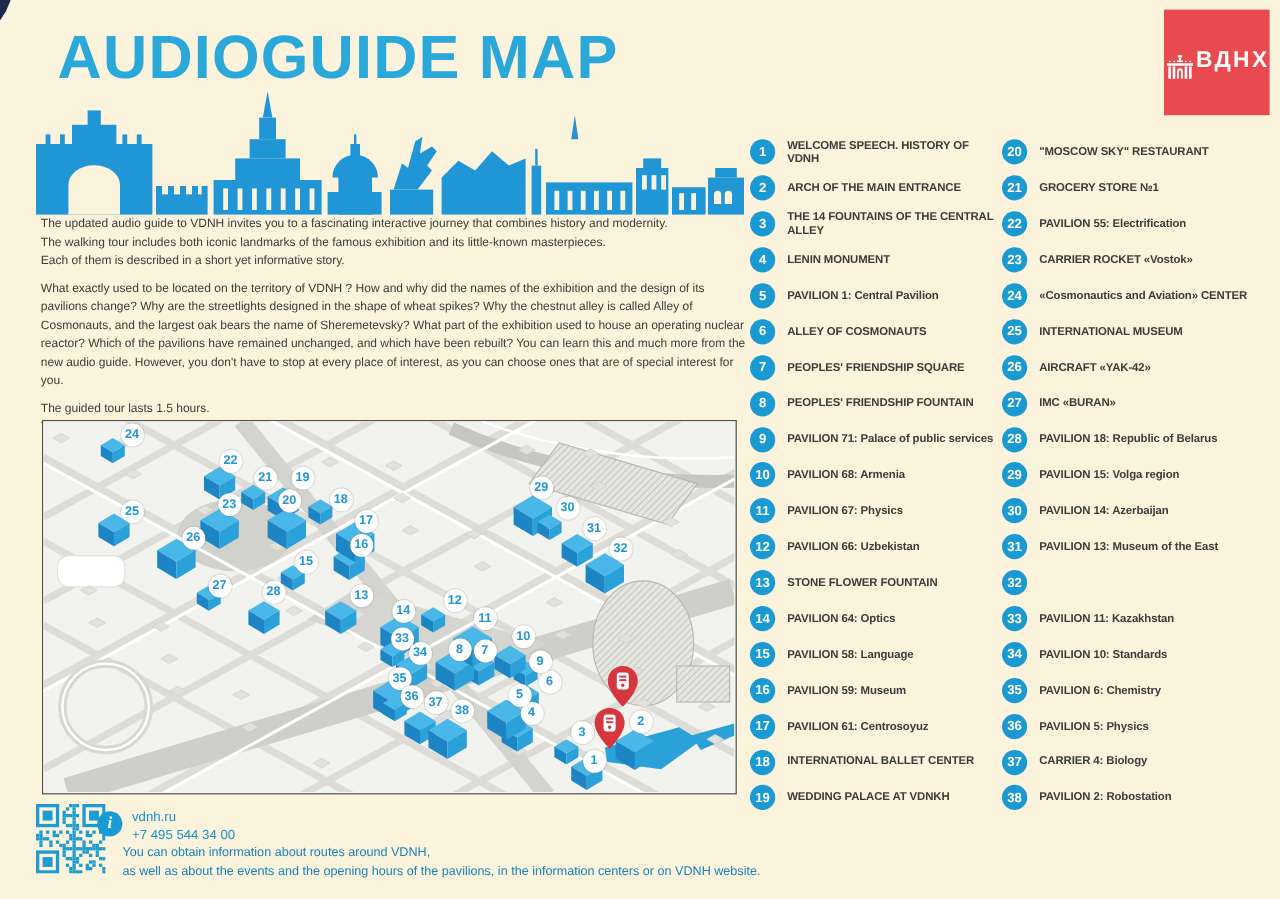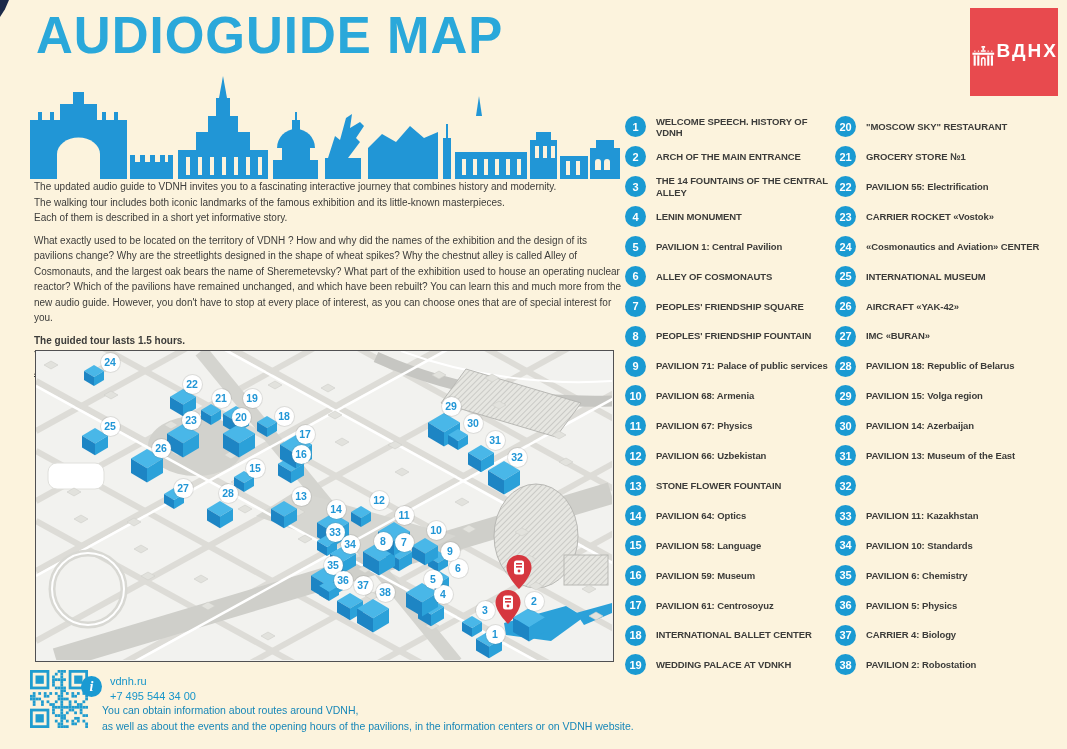--- a/index.html
+++ b/index.html
@@ -1,31 +1,31 @@
 <!DOCTYPE html>
 <html><head>
 <meta charset="utf-8">
 <style>
   html,body{margin:0;padding:0;background:#fcf3dd;}
   .page{position:relative;width:1067px;height:749px;background:#fcf3dd;overflow:hidden;
         font-family:"Liberation Sans",sans-serif;}
   .scrap{position:absolute;left:0;top:0;width:9px;height:17px;background:#1c2a4a;
          clip-path:polygon(0 0,100% 0,55% 55%,0 100%);}
-  .title{position:absolute;left:36px;top:6px;margin:0;font-size:51px;font-weight:700;
+  .title{position:absolute;left:36px;top:6px;margin:12px;font-size:51px;font-weight:700;
          color:#2aa8da;letter-spacing:1px;}
   .logo{position:absolute;right:9px;top:8px;width:88px;height:88px;background:#e84a4e;
         display:flex;flex-direction:row;align-items:center;justify-content:flex-start;}
   .logo svg{display:block;margin-top:7px;}
   .logo-text{color:#fff;font-weight:700;font-size:19px;letter-spacing:2px;margin-top:-2px;}
   .skyline{position:absolute;left:30px;top:76px;}
   .intro{position:absolute;left:34px;top:179px;width:590px;color:#3c3c3a;font-size:10px;
          line-height:15.5px;}
   .intro p{margin:0 0 7px 0;white-space:pre-line;}
   .intro p.tight{margin:0;}
-  .bold{font-weight:700;}
+  .bold{font-weight:400;}
   .ul{text-decoration:underline;}
   .map{position:absolute;left:35px;top:350px;width:579px;height:312px;background:#f2f2ef;
        border:1.5px solid #505052;box-sizing:border-box;}
   .map-bg{position:absolute;left:0;top:0;}
   .markers{position:absolute;left:0;top:0;right:0;bottom:0;}
   .marker{position:absolute;width:19px;height:19px;margin:-9.5px 0 0 -9.5px;border-radius:50%;
           background:#fff;color:#2196d6;font-weight:700;font-size:10.5px;display:flex;
           align-items:center;justify-content:center;box-shadow:0 0 0 1px rgba(120,120,120,.18);}
   .pin{position:absolute;width:26px;height:34px;margin:-34px 0 0 -13px;}
   .legend{position:absolute;top:112px;}

